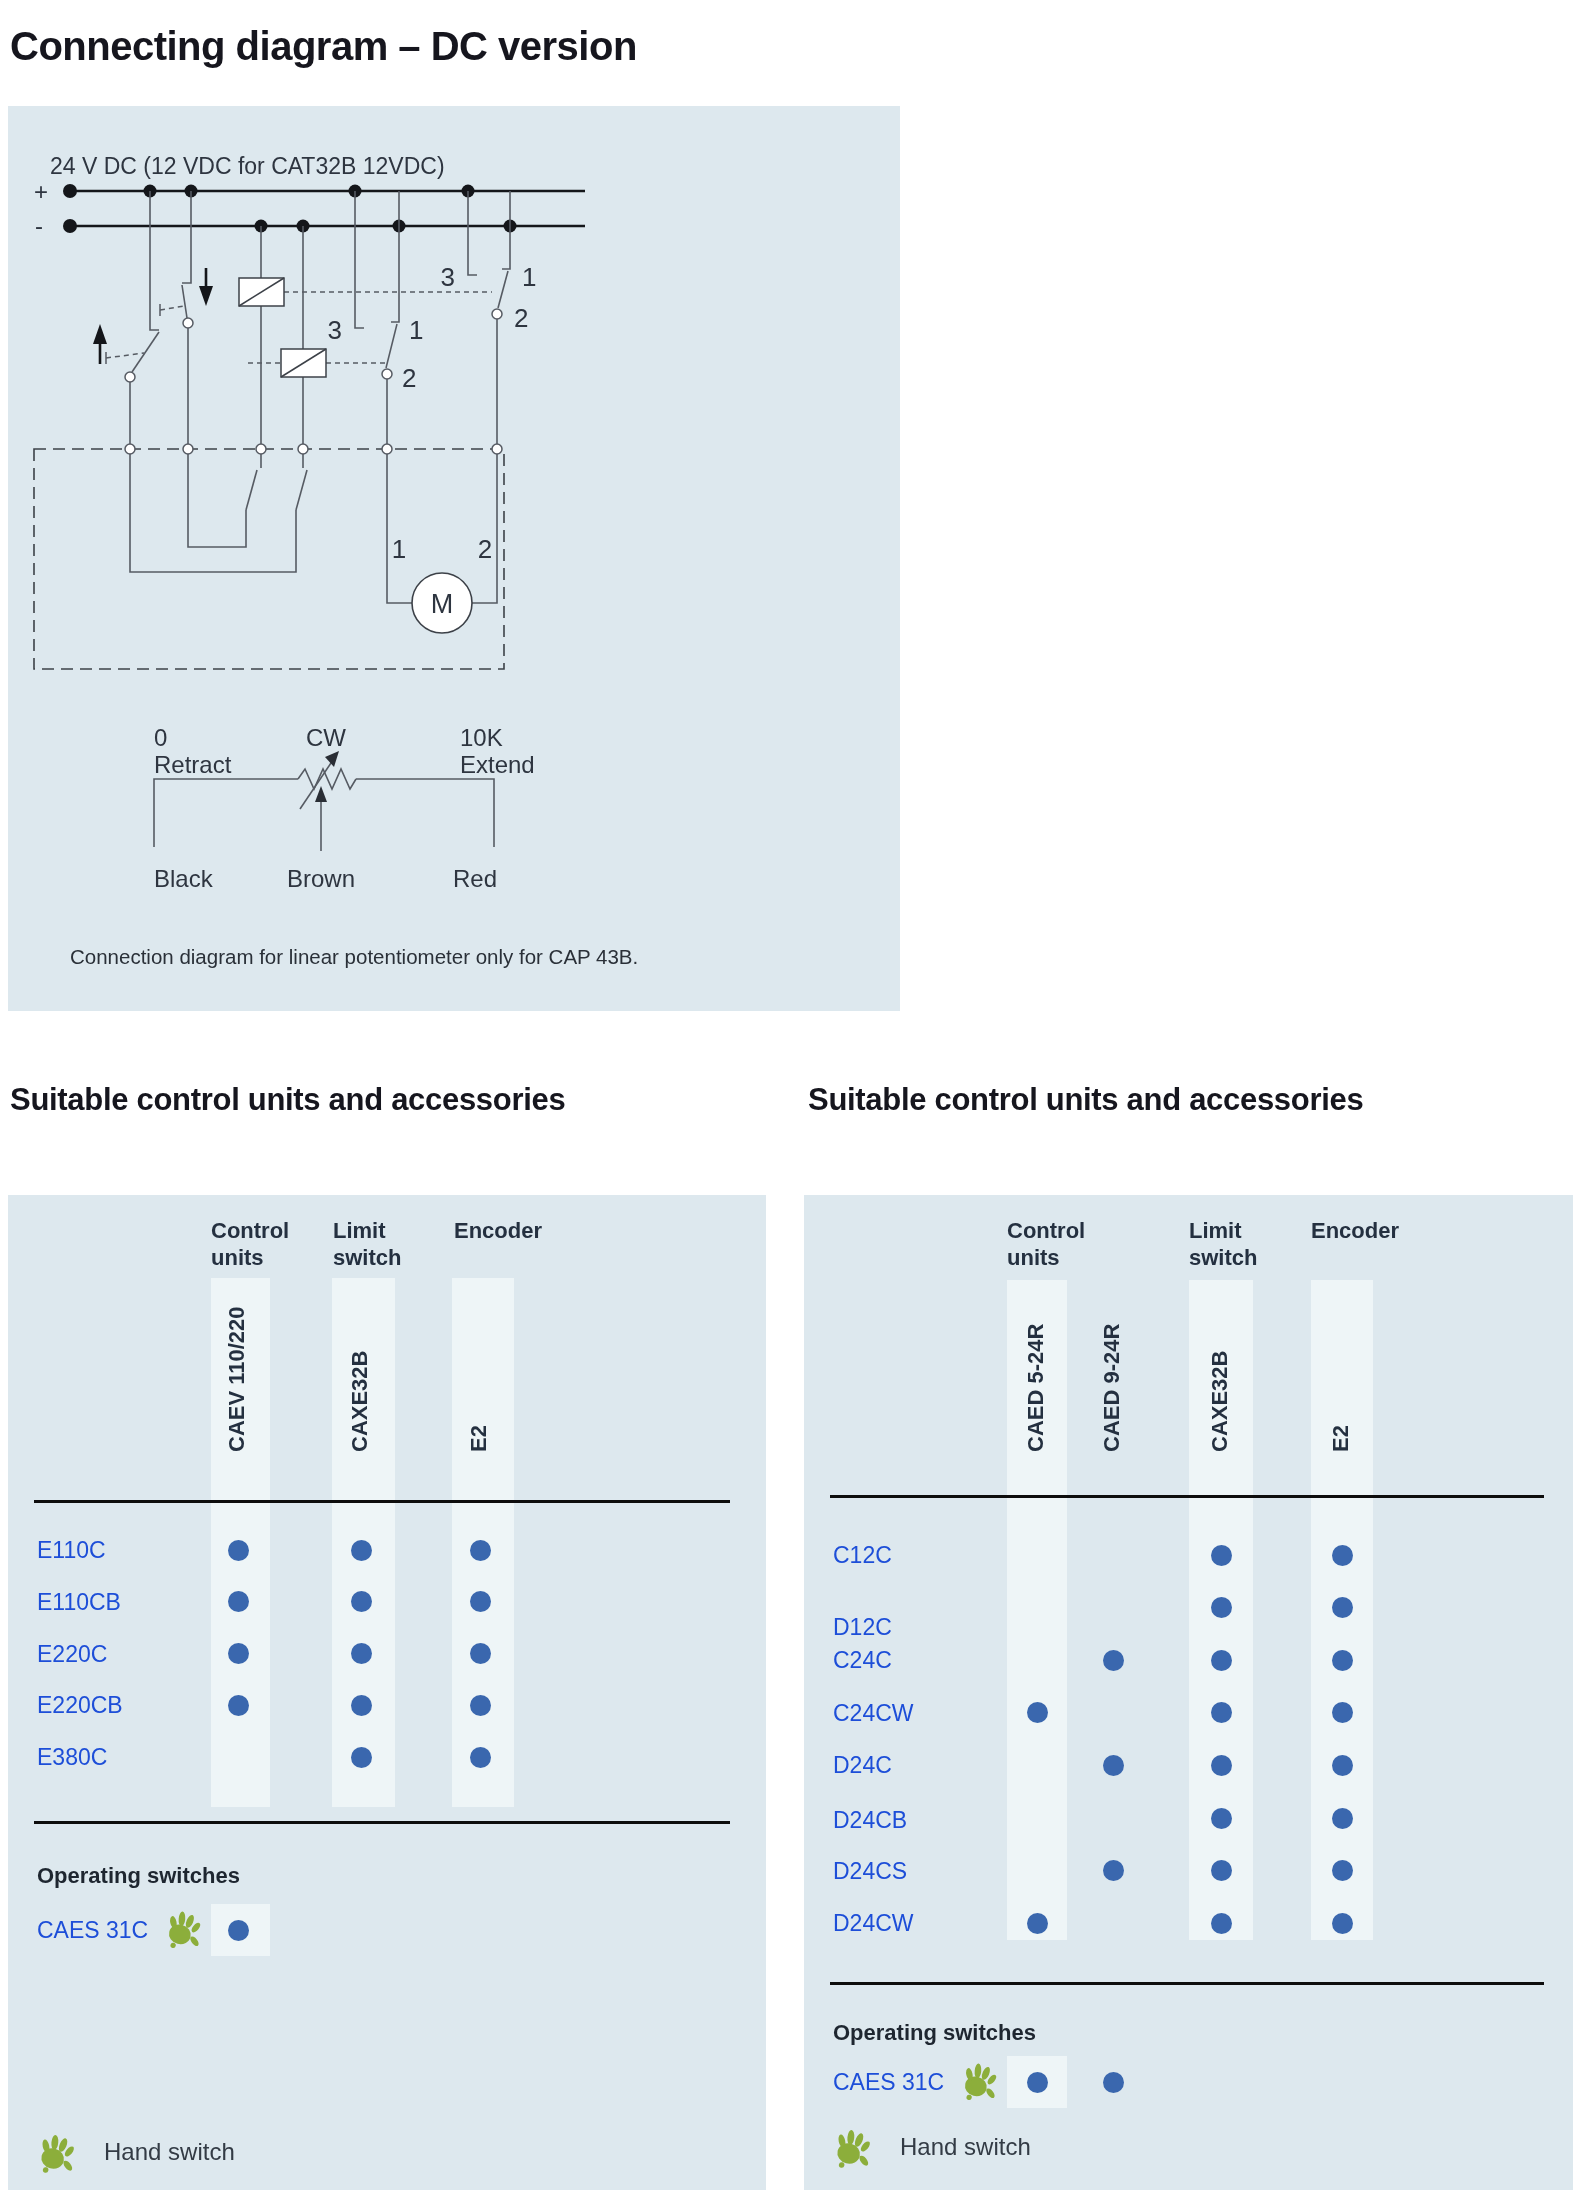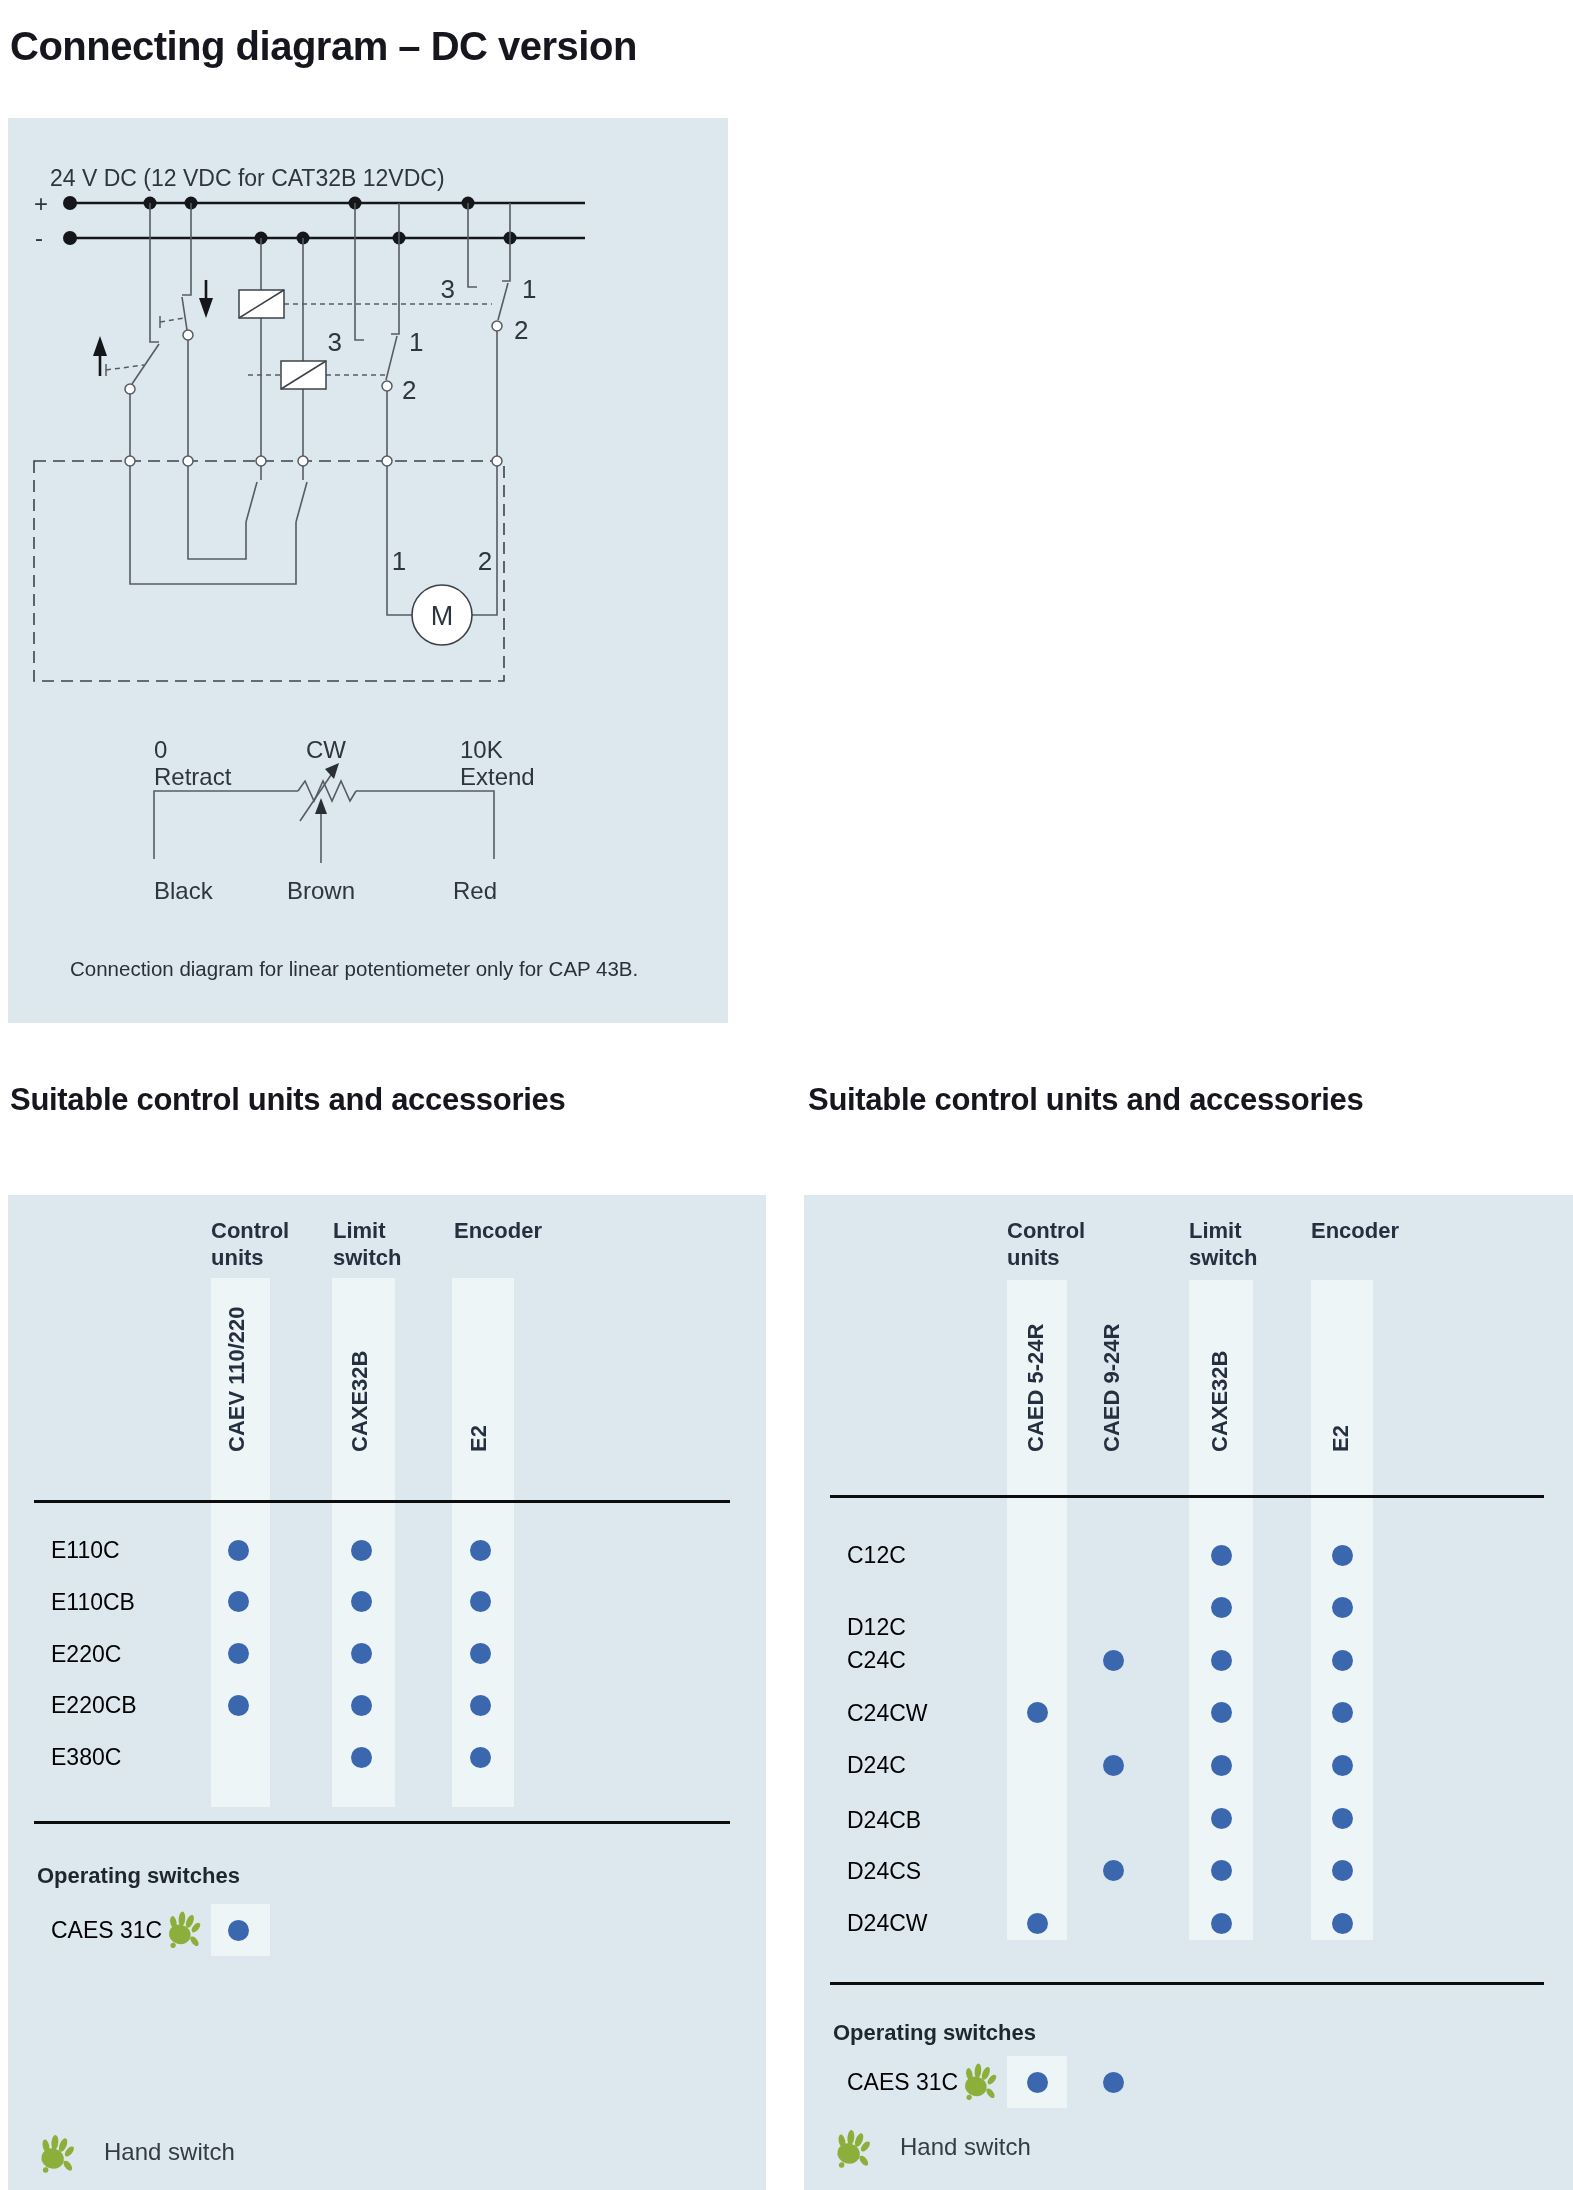--- a/index.html
+++ b/index.html
@@ -1,29 +1,29 @@
 <!DOCTYPE html>
 <html><head>
 <meta charset="utf-8">
 <style>
   html,body{margin:0;padding:0;background:#ffffff;}
   body{width:1573px;height:2190px;position:relative;font-family:"Liberation Sans",sans-serif;overflow:hidden;}
   .page-title{position:absolute;left:10px;top:24px;font-size:40px;font-weight:700;color:#16161e;letter-spacing:-0.5px;}
   .panel{position:absolute;background:#dde8ee;}
-  #circuit-panel{left:8px;top:118px;width:720px;height:905px;}
+  #circuit-panel{left:8px;top:106px;width:892px;height:905px;}
   .section-title{position:absolute;font-size:31px;line-height:44px;font-weight:700;color:#16161e;letter-spacing:-0.3px;}
   #ac-title{left:10px;top:1078px;}
   #dc-title{left:808px;top:1078px;}
   #ac-panel{left:8px;top:1195px;width:758px;height:995px;}
   #dc-panel{left:804px;top:1195px;width:769px;height:995px;}
   .stripe{position:absolute;background:#eef5f7;}
   .colgroup{position:absolute;top:22px;width:92px;font-size:22px;line-height:27px;font-weight:700;color:#243040;}
   .vlabel{position:absolute;writing-mode:vertical-rl;transform:rotate(180deg);font-size:22px;font-weight:700;color:#243040;white-space:nowrap;}
   .rule{position:absolute;height:3px;background:#0d0d0d;}
-  .rlabel{position:absolute;font-size:23px;line-height:28px;color:#000000;margin-left:14px;}
+  .rlabel{position:absolute;font-size:23px;line-height:28px;color:#1d4ed8;}
   .dot{position:absolute;width:21px;height:21px;border-radius:50%;background:#3a67ae;}
   .opheading{position:absolute;font-size:22px;font-weight:700;color:#1e2630;}
   .hand{position:absolute;}
   .legend-label{position:absolute;font-size:24px;color:#333b45;}
   svg text{font-family:"Liberation Sans",sans-serif;}
 </style>
 </head>
 <body>
 
 <div class="page-title">Connecting diagram – DC version</div>

